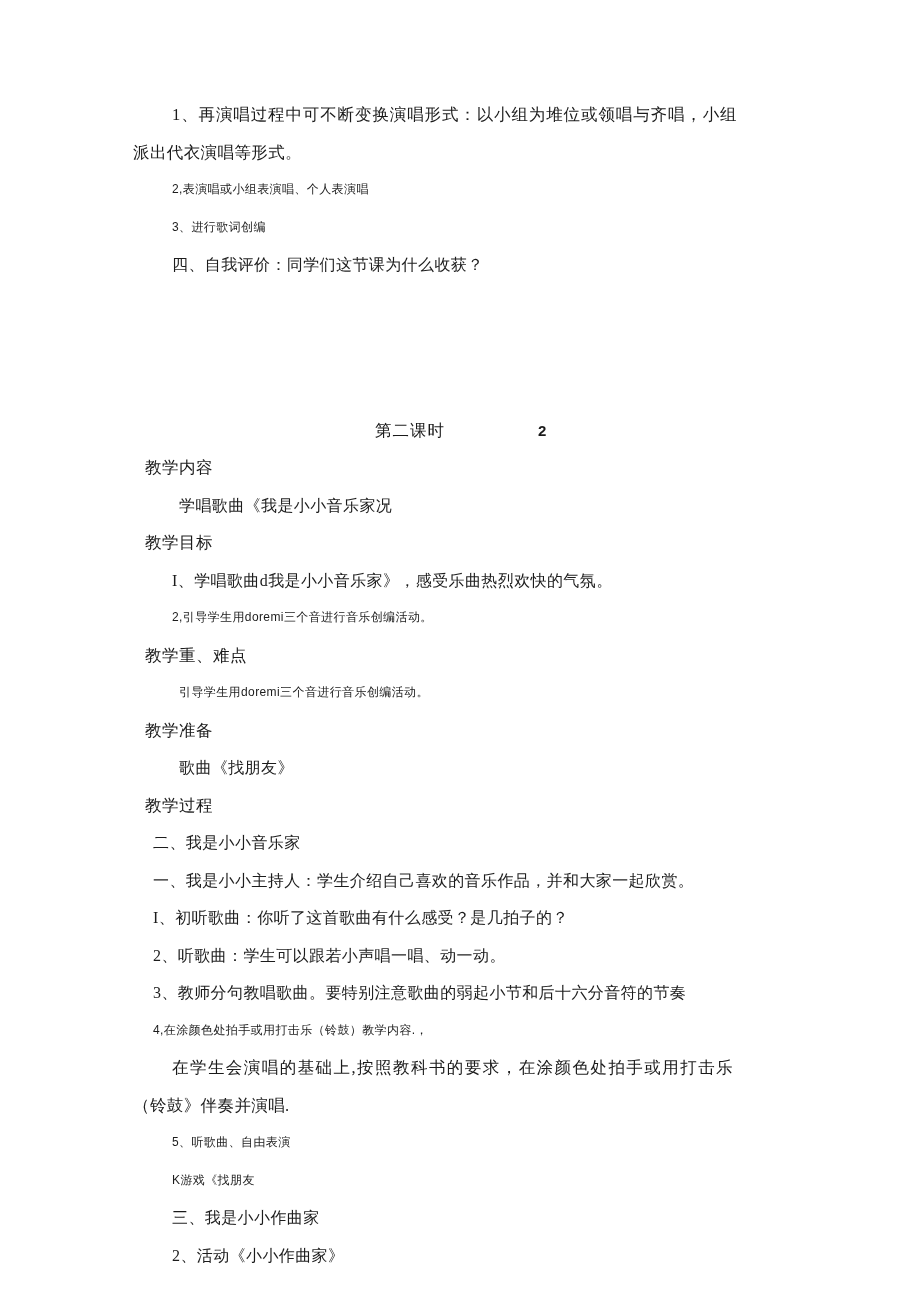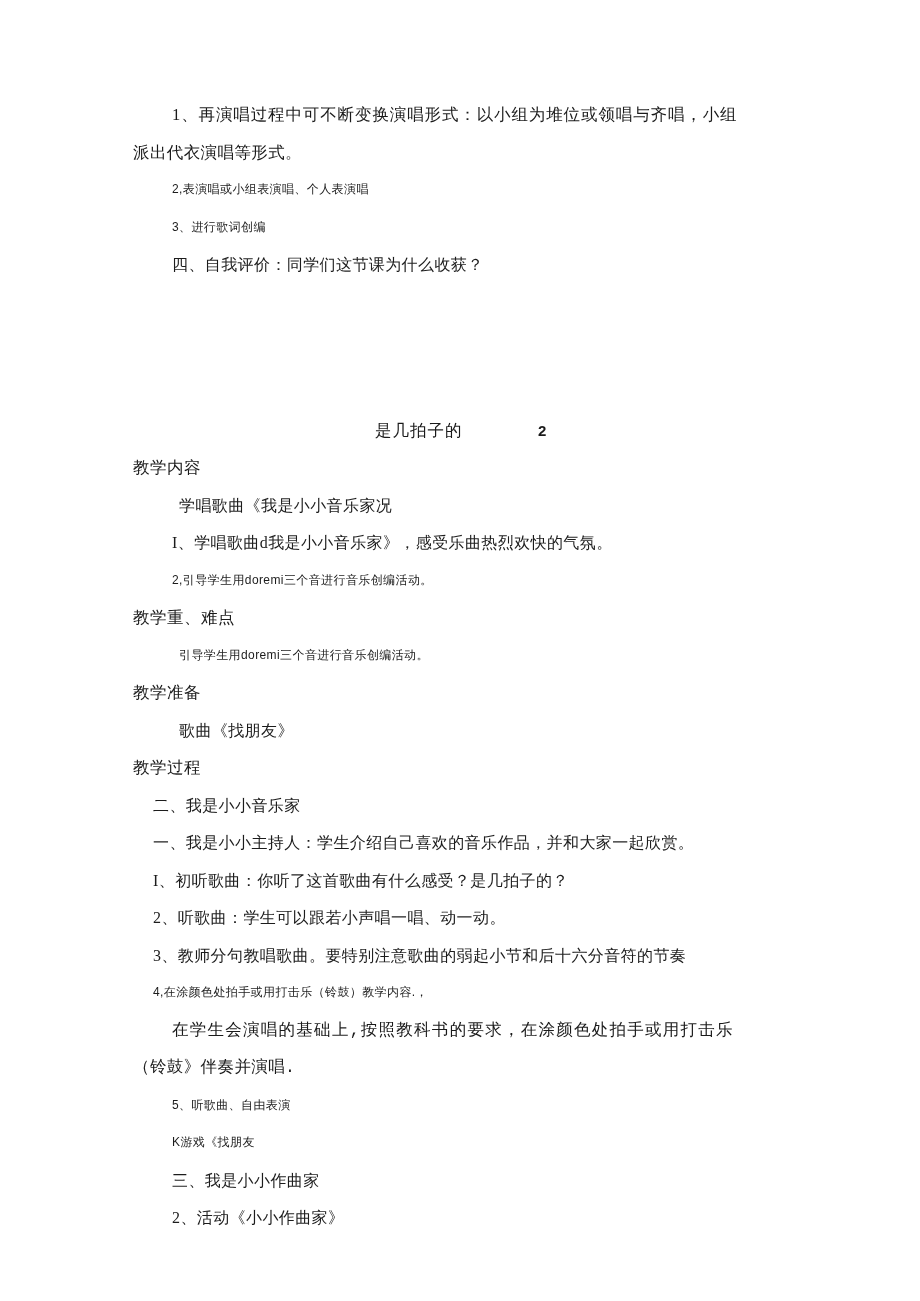--- a/index.html
+++ b/index.html
@@ -60,29 +60,29 @@
     width: 604px;
   }
   .wrapblock2 {
     font-size: 16.5px;
     line-height: 37.5px;
     letter-spacing: 0.4px;
     text-align: justify;
     text-justify: inter-character;
     text-indent: 39px;
     width: 600px;
-    font-family: Liberation Mono, monospace;
   }
 
   
   .head {
     font-size: 16.5px;
     line-height: 37.5px;
     text-indent: 0;
     letter-spacing: 0.5px;
+    margin-left: 12px;
   }
 
   
   .gap { height: 128px; }
 
   
   .session {
     position: relative;
     height: 37.5px;
     line-height: 37.5px;
@@ -114,27 +114,28 @@
 
     <div class="ln sans ind2">2,表演唱或小组表演唱、个人表演唱</div>
 
     <div class="ln sans ind2">3、进行歌词创编</div>
 
     <div class="ln serif ind2">四、自我评价：同学们这节课为什么收获？</div>
 
     <div class="gap"></div>
 
     <div class="session">
-      <span class="title serif">是几拍子的</span>
+      <span class="title serif">第二课时</span>
       <span class="marker">2</span>
     </div>
 
     <div class="head serif">教学内容</div>
     <div class="ln serif ind3">学唱歌曲《我是小小音乐家况</div>
 
+    <div class="head serif">教学目标</div>
     <div class="ln serif ind2">I、学唱歌曲d我是小小音乐家》，感受乐曲热烈欢快的气氛。</div>
     <div class="ln sans ind2">2,引导学生用doremi三个音进行音乐创编活动。</div>
 
     <div class="head serif">教学重、难点</div>
     <div class="ln sans ind3">引导学生用doremi三个音进行音乐创编活动。</div>
 
     <div class="head serif">教学准备</div>
     <div class="ln serif ind3">歌曲《找朋友》</div>
 
     <div class="head serif">教学过程</div>

